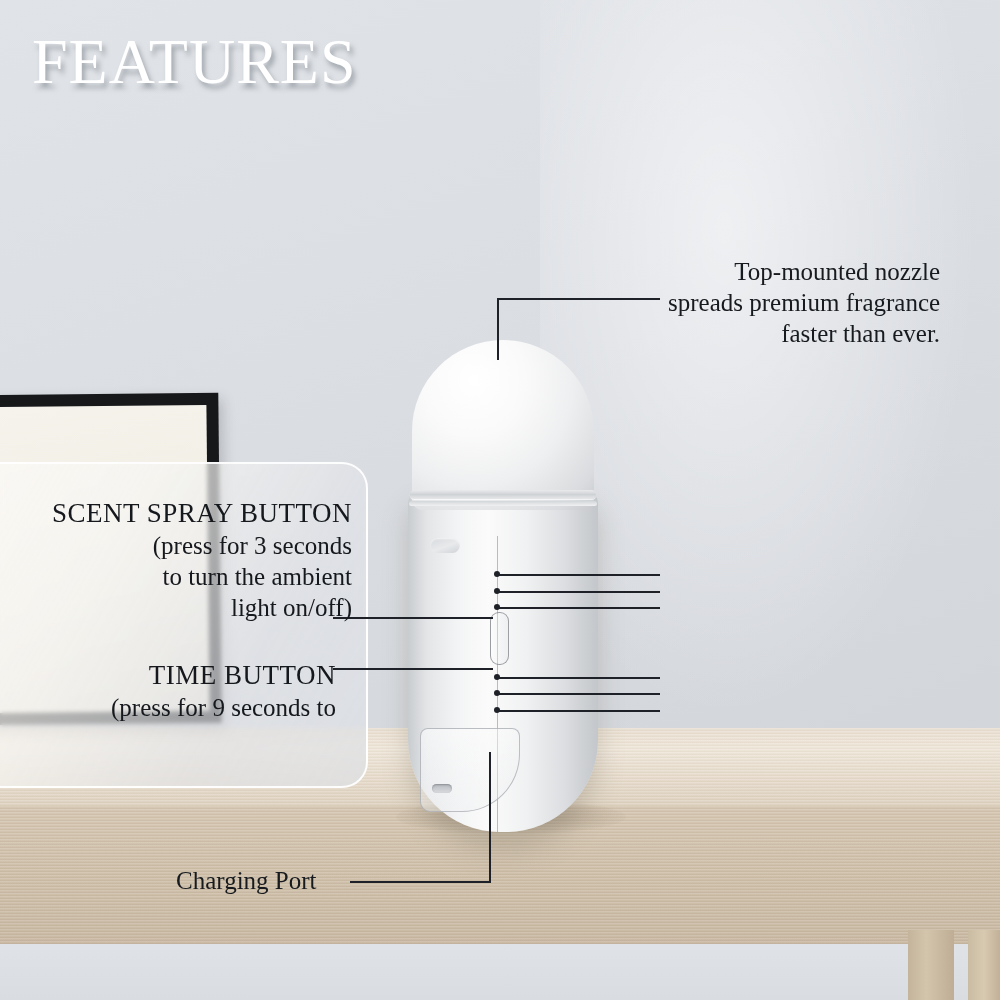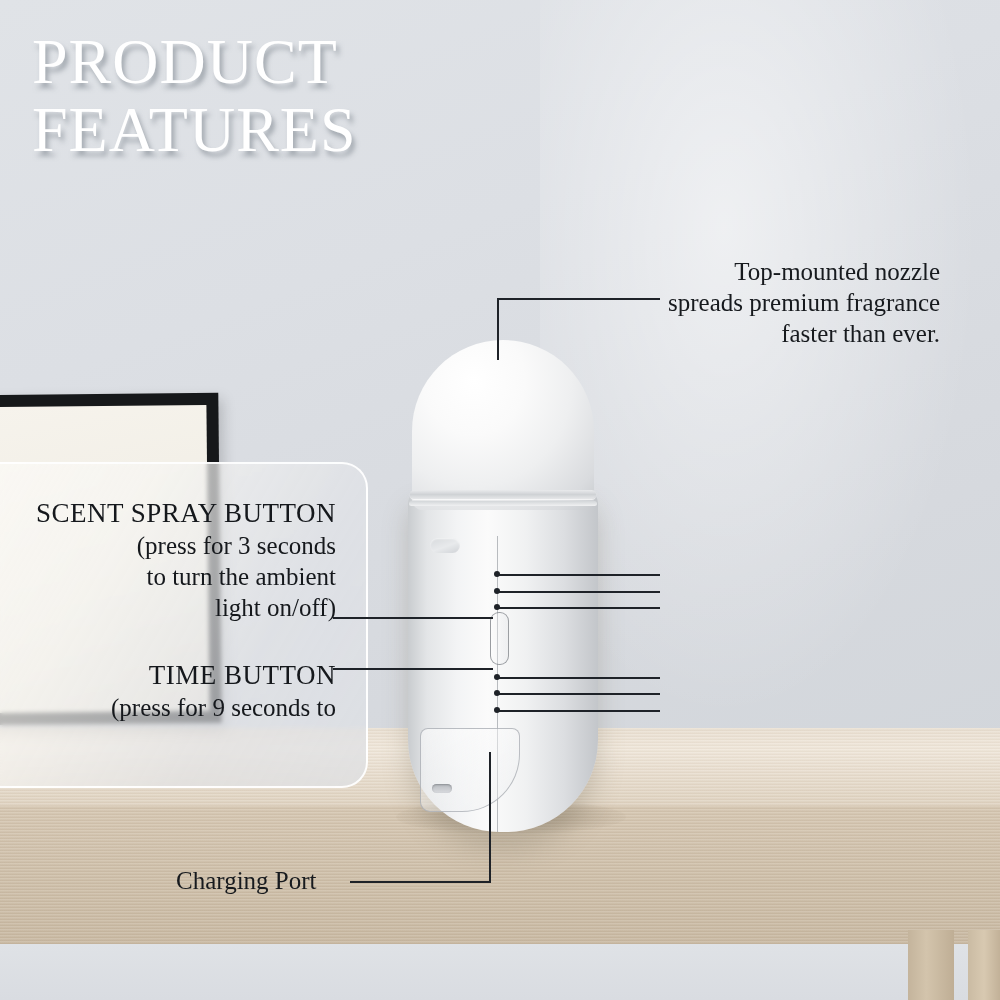--- a/index.html
+++ b/index.html
@@ -253,37 +253,36 @@
   <div class="lead-h" style="left:497px; top:710px; width:163px;"></div>
 
   <div class="lead-h" style="left:333px; top:617px; width:160px;"></div>
 
   <div class="lead-h" style="left:333px; top:668px; width:160px;"></div>
 
   <div class="lead-h" style="left:350px; top:881px; width:140px;"></div>
   <div class="lead-v" style="left:489px; top:752px; height:131px;"></div>
 
   <div class="title">
-    <span>PRODUCT</span>
     <span>FEATURES</span>
   </div>
 
   <div class="anno anno-right" style="left:668px; top:256px;">
     <div>Top-mounted nozzle</div>
     <div>spreads premium fragrance</div>
     <div>faster than ever.</div>
   </div>
 
 
 
   <div class="anno" style="left:176px; top:866px;">
     <div>Charging Port</div>
   </div>
 
-  <div class="callout-text" style="left:8px; top:496px; width:328px;">
+  <div class="callout-text" style="left:24px; top:496px; width:328px;">
     <div class="callout-title">SCENT SPRAY BUTTON</div>
     <div class="callout-sub">(press for 3 seconds</div>
     <div class="callout-sub">to turn the ambient</div>
     <div class="callout-sub">light on/off)</div>
   </div>
 
   <div class="callout-text" style="left:8px; top:658px; width:328px;">
     <div class="callout-title">TIME BUTTON</div>
     <div class="callout-sub">(press for 9 seconds to</div>
   </div>

